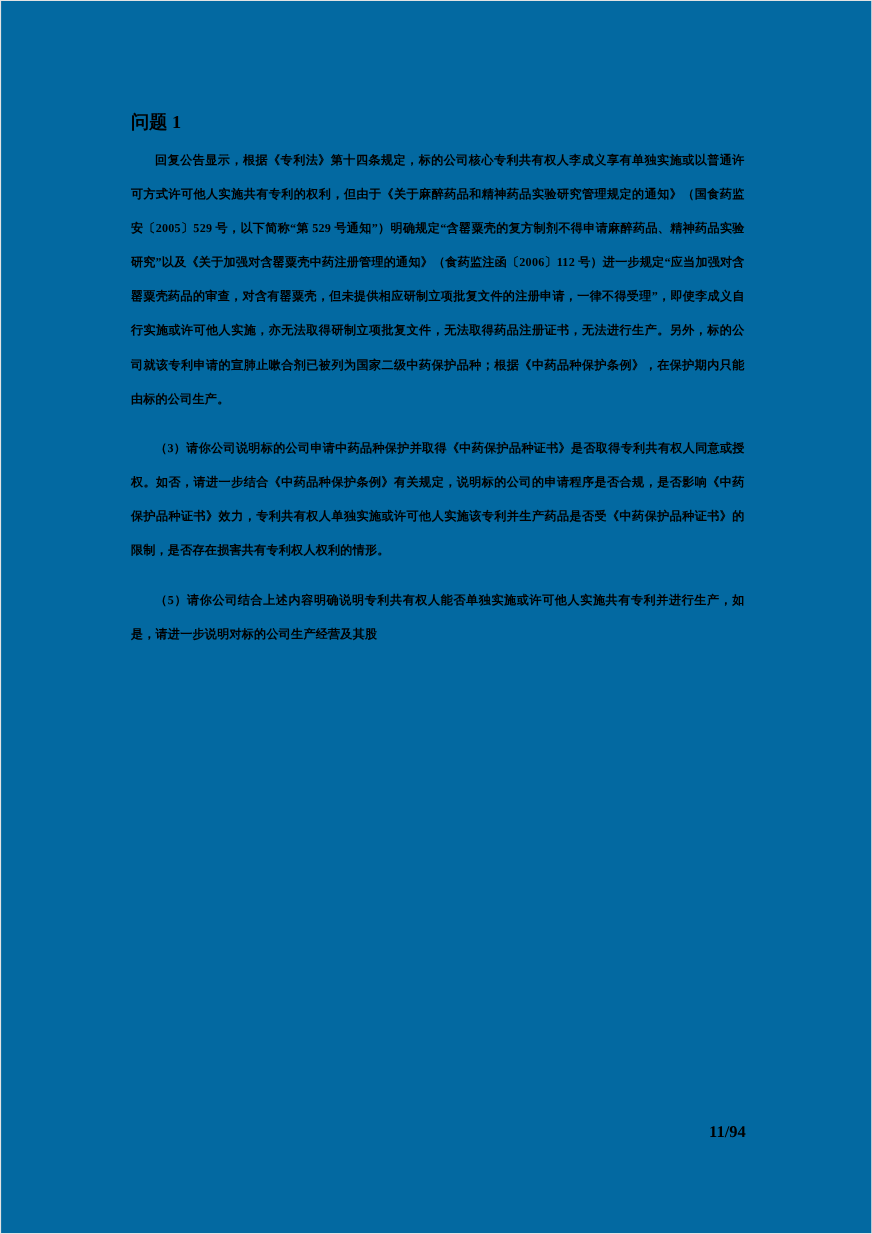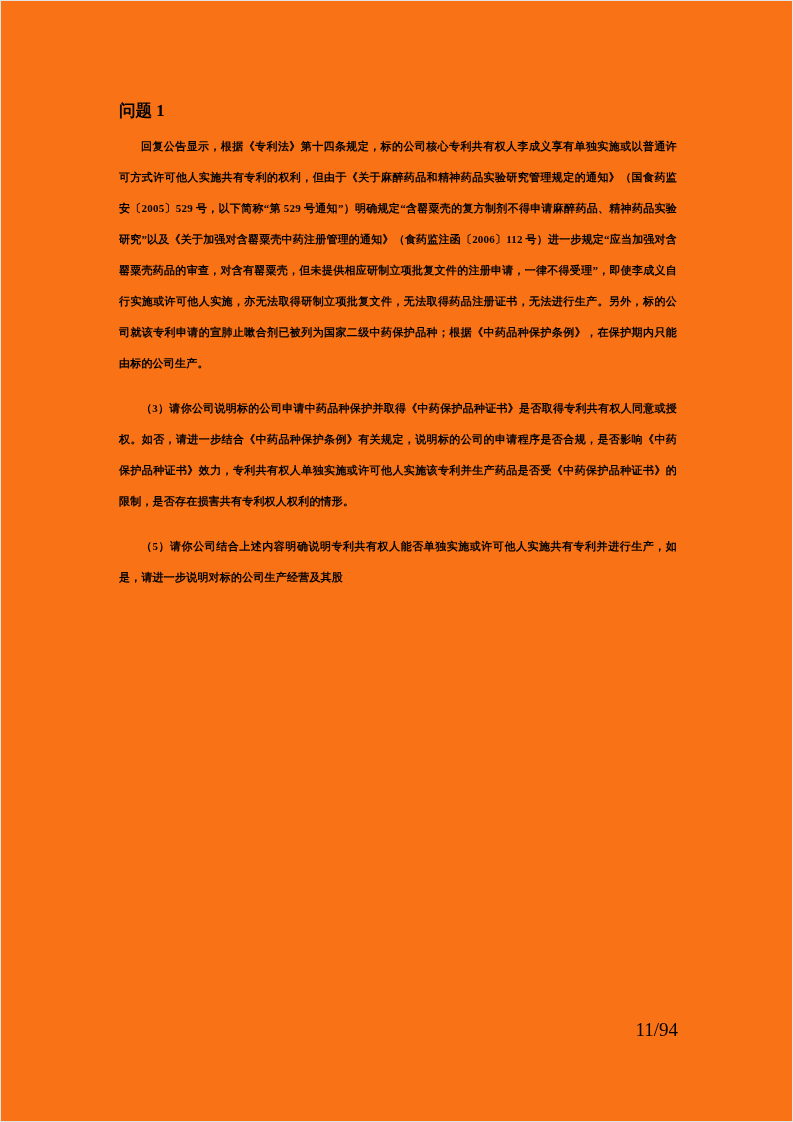--- a/index.html
+++ b/index.html
@@ -4,21 +4,21 @@
 <style>
   html, body {
     margin: 0;
     padding: 0;
     background: #ffffff;
   }
   .page {
     position: relative;
     width: 793px;
     height: 1122px;
-    background: #f97316;
+    background: #0369a1;
     box-sizing: border-box;
     box-shadow: inset 0 0 0 1px #e3e3e3;
     overflow: hidden;
     font-family: "Liberation Serif", "DejaVu Serif", serif;
     font-weight: 700;
     color: #000000;
   }
   .content {
     position: absolute;
     left: 119px;
@@ -41,23 +41,23 @@
     text-justify: inter-ideograph;
     letter-spacing: 0.2px;
   }
   .para:last-child {
     margin-bottom: 0;
   }
   .page-number {
     position: absolute;
     top: 1021px;
     right: 115px;
-    font-size: 19px;
+    font-size: 15px;
     line-height: 18px;
-    font-weight: 400;
+    font-weight: 700;
   }
 </style>
 </head>
 <body>
 
 <div class="page">
   <div class="content">
     <h1 class="heading">问题 1</h1>
     <p class="para">回复公告显示，根据《专利法》第十四条规定，标的公司核心专利共有权人李成义享有单独实施或以普通许可方式许可他人实施共有专利的权利，但由于《关于麻醉药品和精神药品实验研究管理规定的通知》（国食药监安〔2005〕529 号，以下简称“第 529 号通知”）明确规定“含罂粟壳的复方制剂不得申请麻醉药品、精神药品实验研究”以及《关于加强对含罂粟壳中药注册管理的通知》（食药监注函〔2006〕112 号）进一步规定“应当加强对含罂粟壳药品的审查，对含有罂粟壳，但未提供相应研制立项批复文件的注册申请，一律不得受理”，即使李成义自行实施或许可他人实施，亦无法取得研制立项批复文件，无法取得药品注册证书，无法进行生产。另外，标的公司就该专利申请的宣肺止嗽合剂已被列为国家二级中药保护品种；根据《中药品种保护条例》，在保护期内只能由标的公司生产。</p>
     <p class="para">（3）请你公司说明标的公司申请中药品种保护并取得《中药保护品种证书》是否取得专利共有权人同意或授权。如否，请进一步结合《中药品种保护条例》有关规定，说明标的公司的申请程序是否合规，是否影响《中药保护品种证书》效力，专利共有权人单独实施或许可他人实施该专利并生产药品是否受《中药保护品种证书》的限制，是否存在损害共有专利权人权利的情形。</p>

